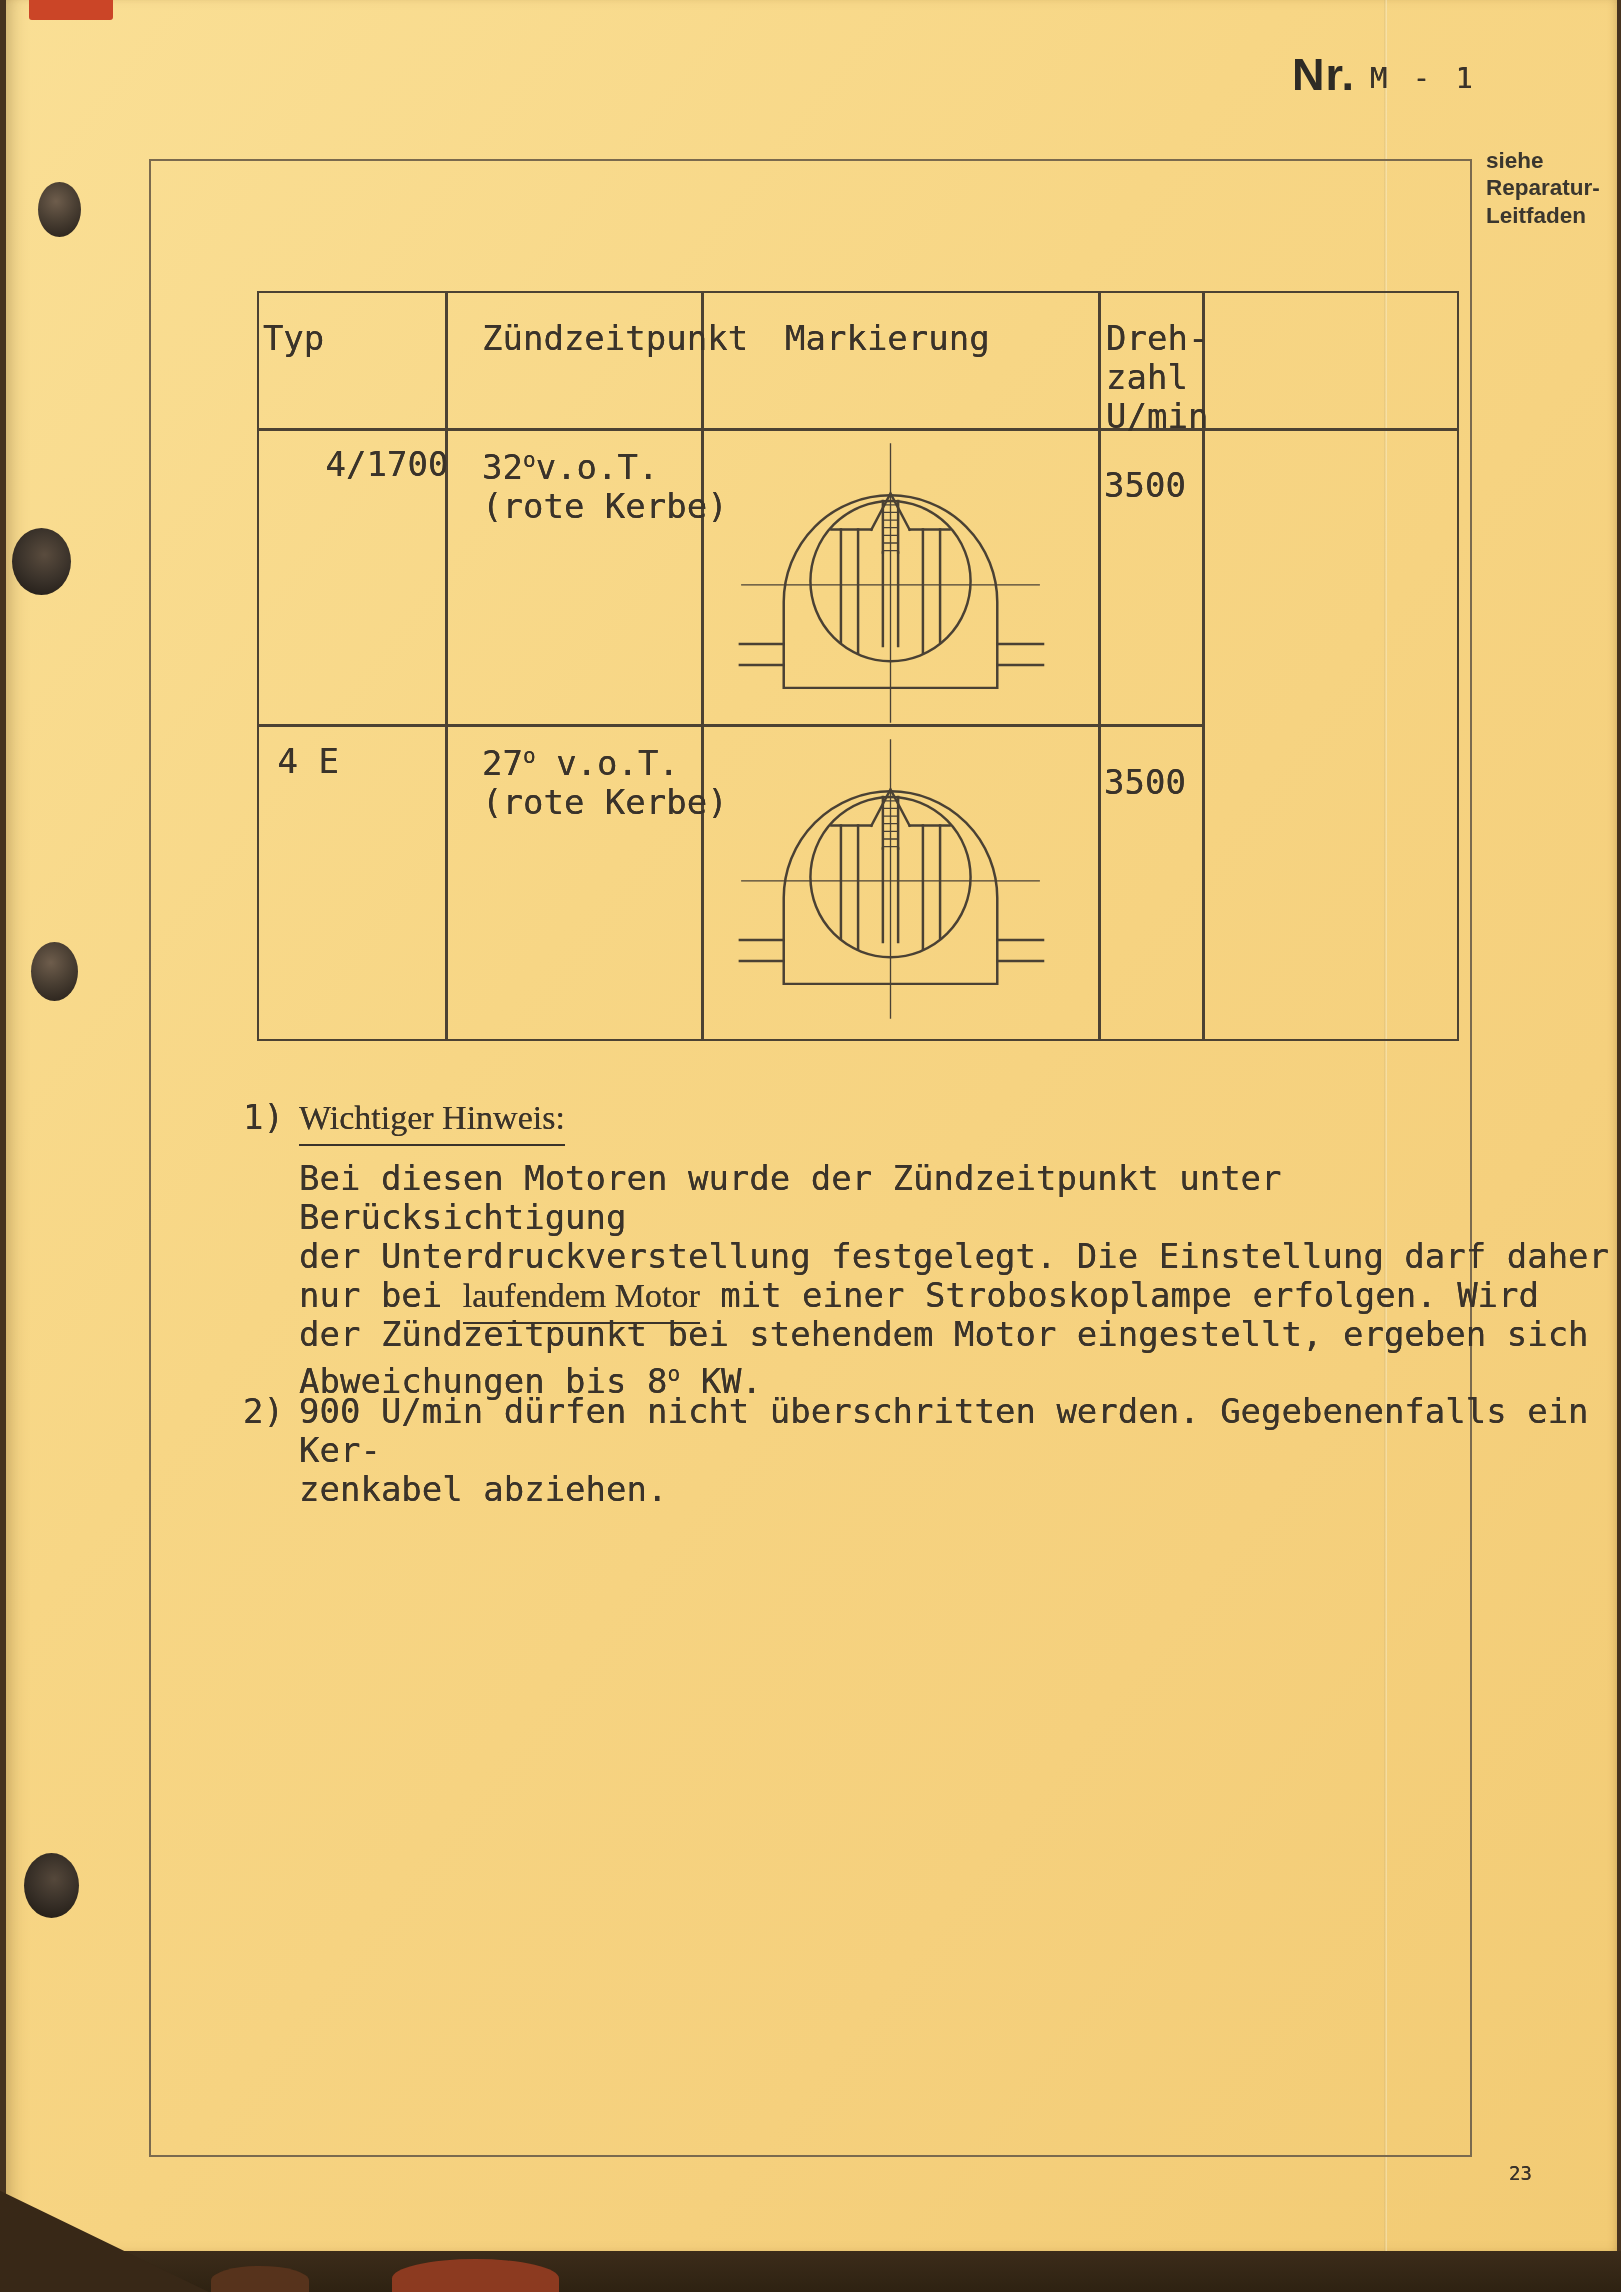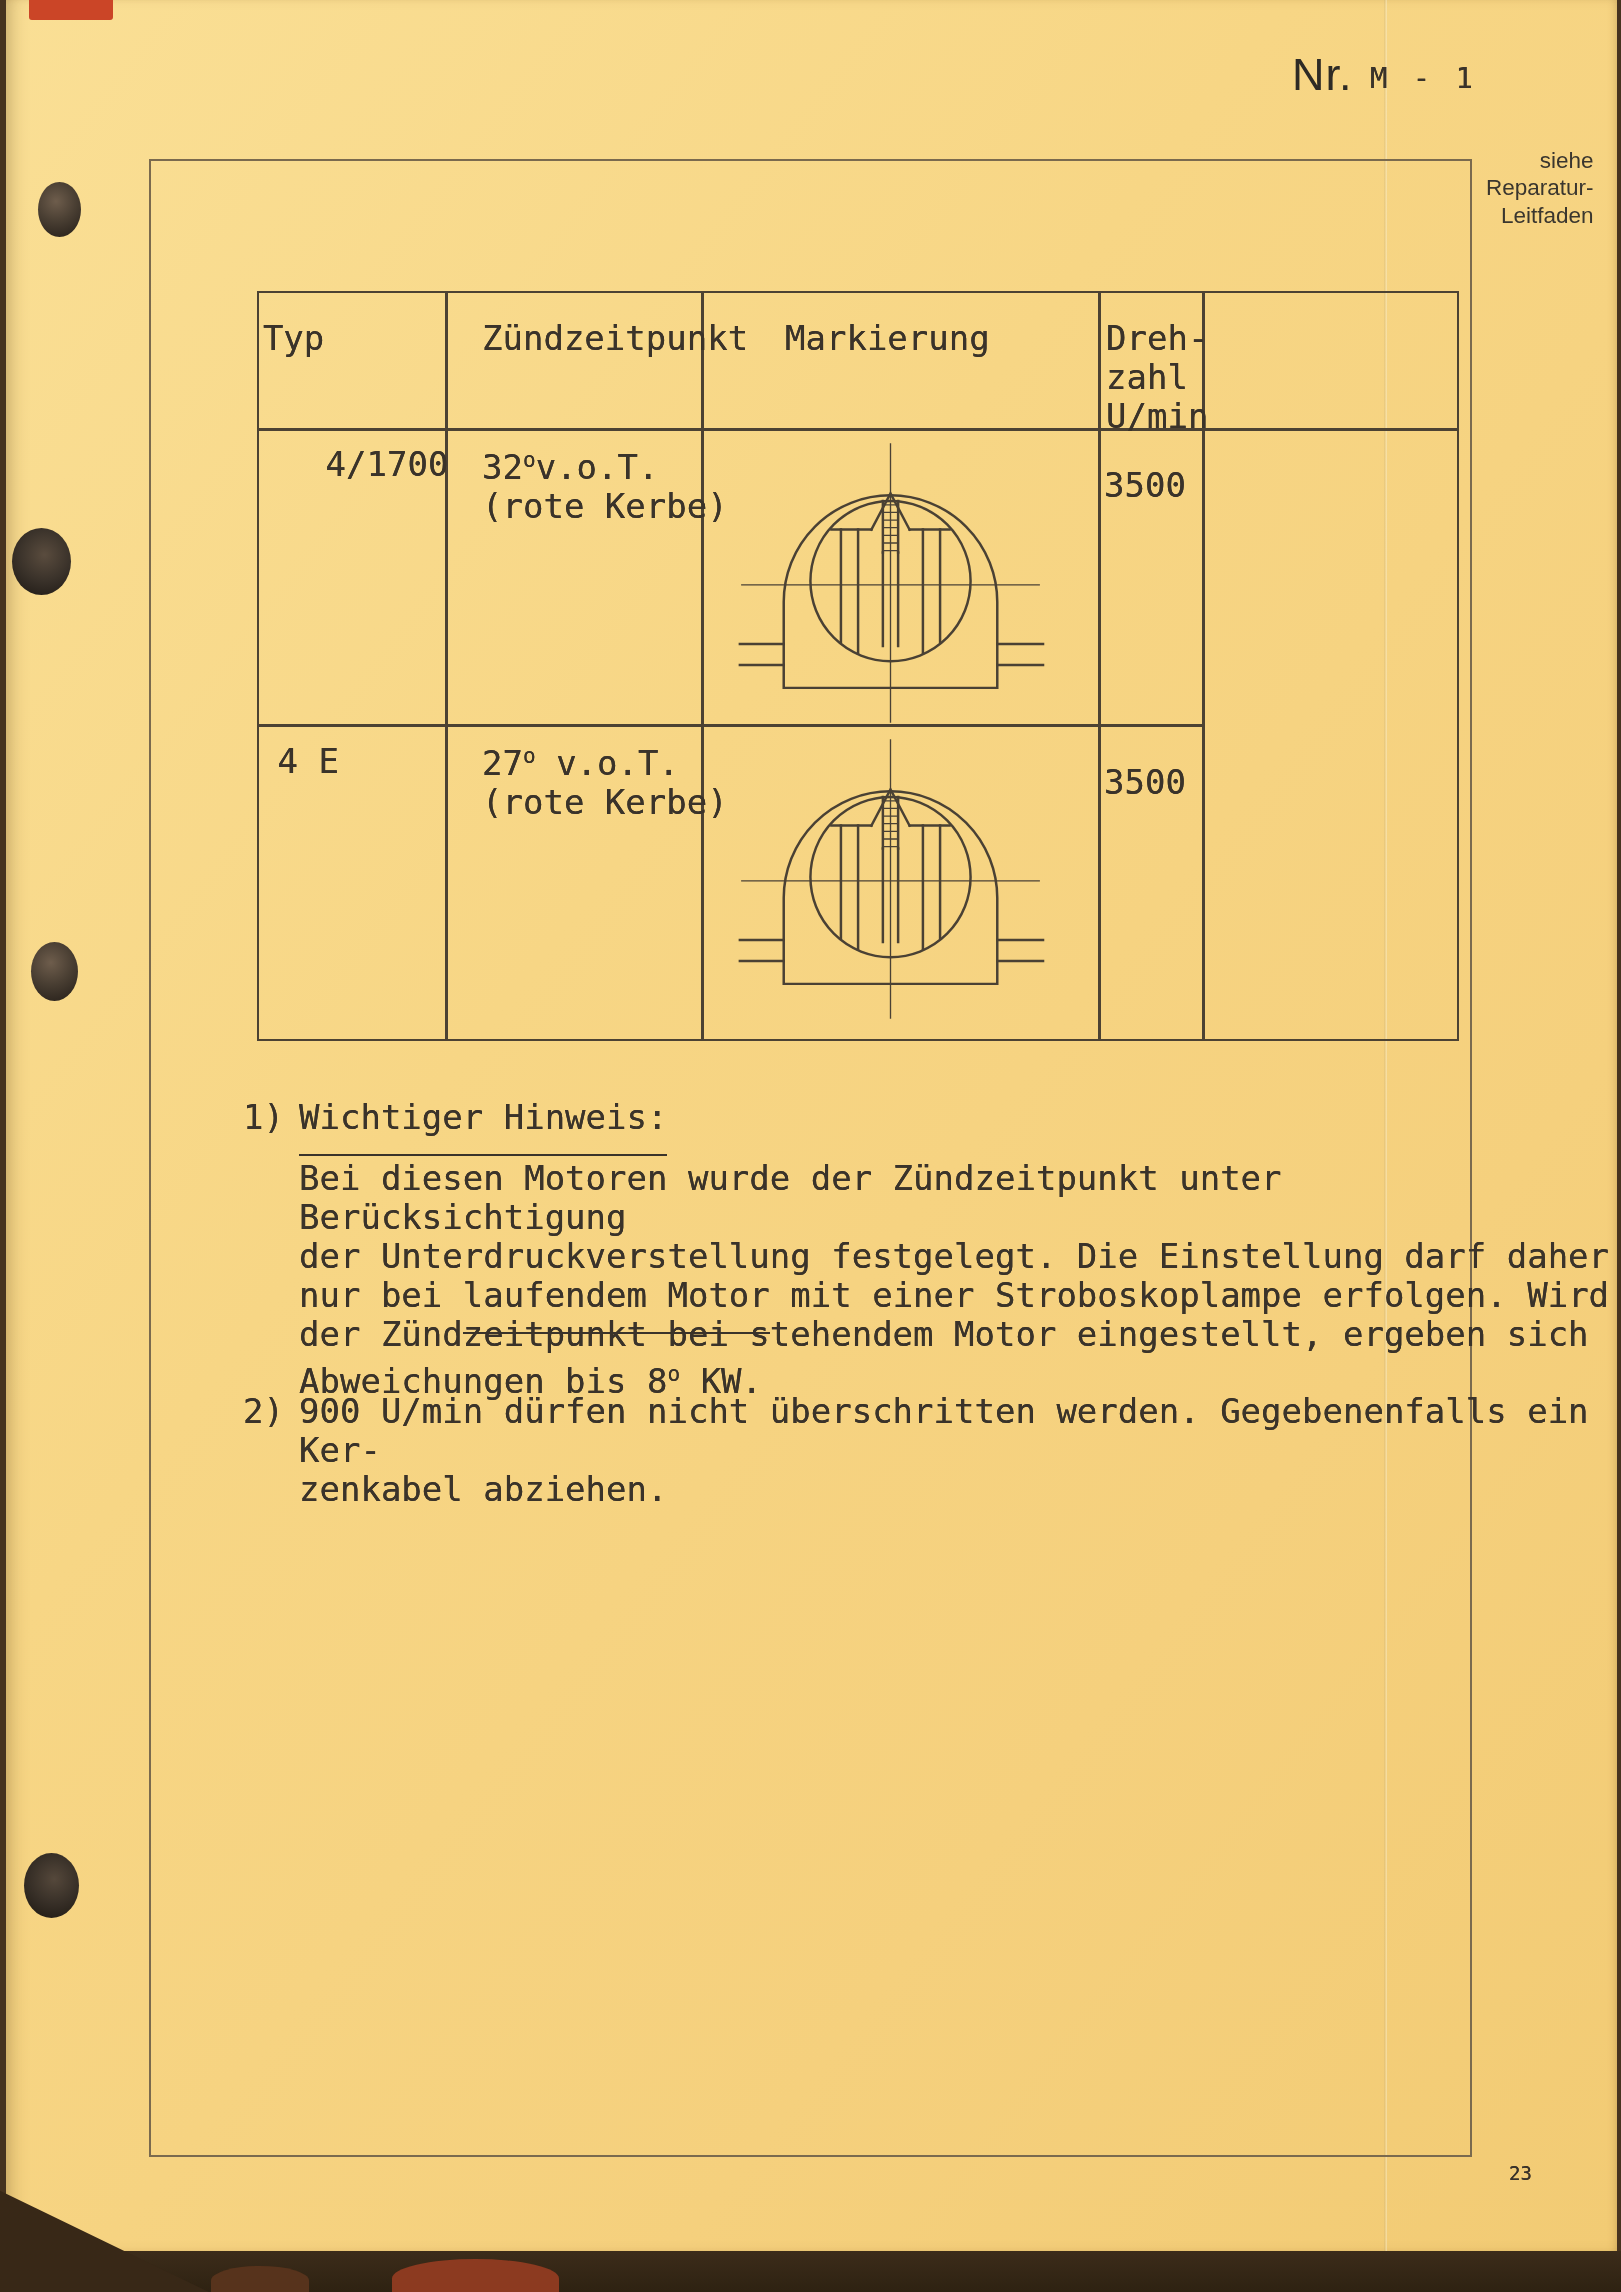--- a/index.html
+++ b/index.html
@@ -26,26 +26,26 @@
   .hole.h2{left:11.8px;top:528px;width:59px;height:67px;background:radial-gradient(circle at 55% 40%, #5a4c3e 0%, #3a322a 50%, #27211b 80%);}
   .hole.h3{left:31px;top:942px;width:47px;height:59px;}
   .hole.h4{left:23.5px;top:1853px;width:55px;height:65px;background:radial-gradient(circle at 55% 40%, #55483b 0%, #372f27 50%, #262019 80%);}
   .scan-strip{position:absolute;left:0;top:2251px;width:1621px;height:41px;background:linear-gradient(to bottom,#3c2c1a,#2e2212);}
   .corner-wedge{position:absolute;left:0;top:2147px;width:211px;height:146px;background:#38281727;
     background:#382817;clip-path:polygon(0 30%,100% 100%,0 100%);}
   .binder-blob{position:absolute;border-radius:50% 50% 0 0;}
   .blob-a{left:392px;top:2259px;width:167px;height:39px;background:#8c3a20;}
   .blob-b{left:211px;top:2266px;width:98px;height:29px;background:#57331c;}
 
-  .printed{font-family:"Liberation Sans", sans-serif;font-weight:normal;color:#2e2b25;text-align:right;}
+  .printed{font-family:"Liberation Sans", sans-serif;font-weight:bold;color:#2e2b25;}
   .mono{font-family:"DejaVu Sans Mono", monospace;color:#3a332a;text-shadow:0 0 0.4px currentColor;}
   .t27{font-size:34px;line-height:39px;}
   .pre{white-space:pre-line;}
   .sup{font-size:0.62em;vertical-align:super;}
-  .uline{border-bottom:2px solid currentColor;padding-bottom:17px;}
+  .uline{border-bottom:2px solid currentColor;padding-bottom:8px;font-family:Liberation Serif, serif;}
 
   .doc-no-label{position:absolute;left:1292px;top:49px;font-size:45px;letter-spacing:1px;}
   .doc-no-value{position:absolute;left:1370px;top:61px;font-size:29px;letter-spacing:3.9px;}
   .side-note{position:absolute;left:1486px;top:147px;font-size:22.5px;line-height:27.4px;color:#3a362e;}
 
   .content-box{position:absolute;left:149px;top:159px;width:1319px;height:1994px;border:2px solid #7a6a4e;}
 
   .spec-table{position:absolute;left:257px;top:291px;width:1198px;height:746px;border:2.5px solid #4c4233;}
   .vline,.hline{position:absolute;background:#4c4233;}
   .vline{width:2.5px;top:0;height:100%;}

